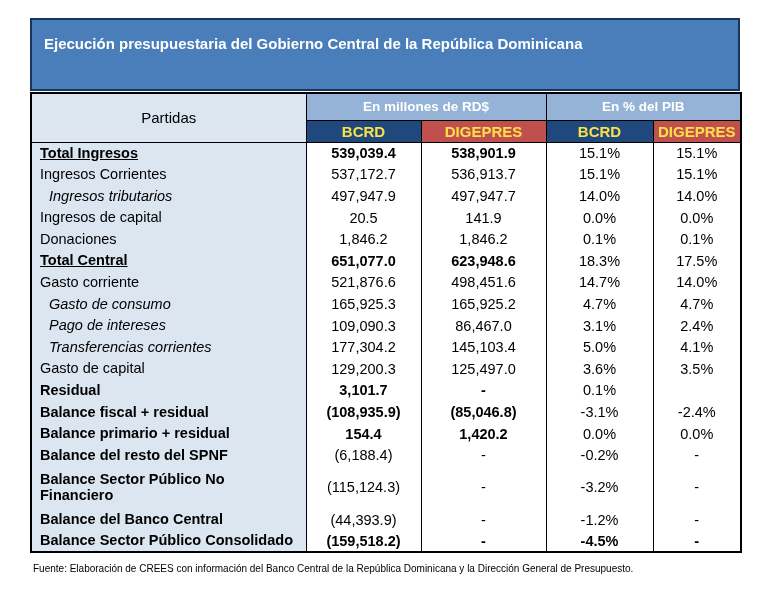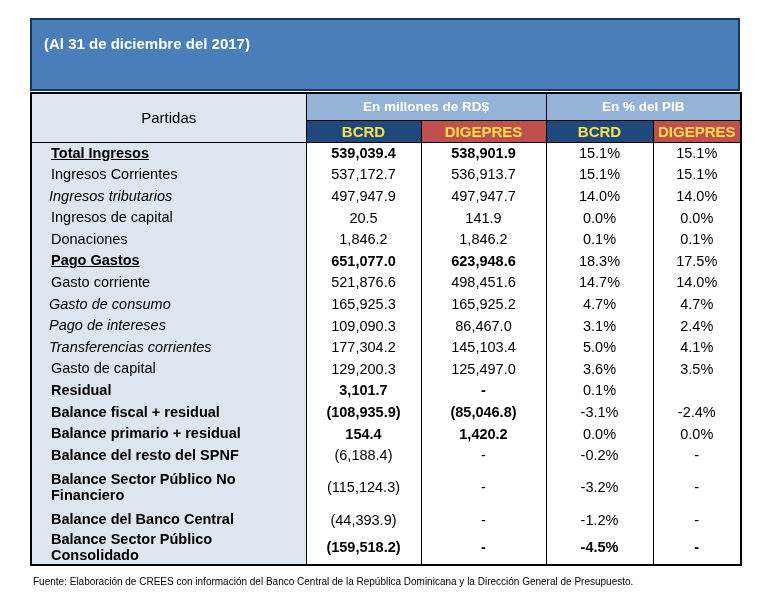--- a/index.html
+++ b/index.html
@@ -55,21 +55,21 @@
   }
   .colhead.bcrd{background:#1f497d;}
   .colhead.digepres{background:#c0504d;}
 
   
   tbody td{height:21.6px;vertical-align:middle;}
   tbody tr.tall td{height:43px;}
   td.label{
     background:#dce6f1;
     border-right:1px solid #000;
-    padding:0 3px 0 19px;
+    padding:0 3px 0 8px;
     text-align:left;
     line-height:1.15;
   }
   td.label.bold-underline span{font-weight:bold;text-decoration:underline;}
   td.label.bold span{font-weight:bold;}
   td.label.italic span{font-style:italic;}
   td.label.italic{padding-left:17px;}
   td.val{
     background:#fff;text-align:center;
     border-left:1px solid #000;
@@ -86,21 +86,21 @@
     max-width:632px;
     padding-left:3px;
   }
 </style>
 </head>
 <body>
 
 <div class="wrap">
 
   <div class="banner">
-    <div class="t">(Al 31 de diciembre del 2017)</div>
+    <div class="t">Ejecución presupuestaria del Gobierno Central de la República Dominicana</div>
   </div>
 
   <table class="tbl">
     <colgroup>
       <col style="width:275px">
       <col style="width:115px">
       <col style="width:125px">
       <col style="width:107px">
       <col style="width:88px">
     </colgroup>
@@ -147,21 +147,21 @@
           <td class="val">0.0%</td>
         </tr>
         <tr>
           <td class="label normal"><span>Donaciones</span></td>
           <td class="val">1,846.2</td>
           <td class="val">1,846.2</td>
           <td class="val">0.1%</td>
           <td class="val">0.1%</td>
         </tr>
         <tr>
-          <td class="label bold-underline"><span>Pago Gastos</span></td>
+          <td class="label bold-underline"><span>Total Central</span></td>
           <td class="val b u">651,077.0</td>
           <td class="val b u">623,948.6</td>
           <td class="val">18.3%</td>
           <td class="val">17.5%</td>
         </tr>
         <tr>
           <td class="label normal"><span>Gasto corriente</span></td>
           <td class="val">521,876.6</td>
           <td class="val">498,451.6</td>
           <td class="val">14.7%</td>

